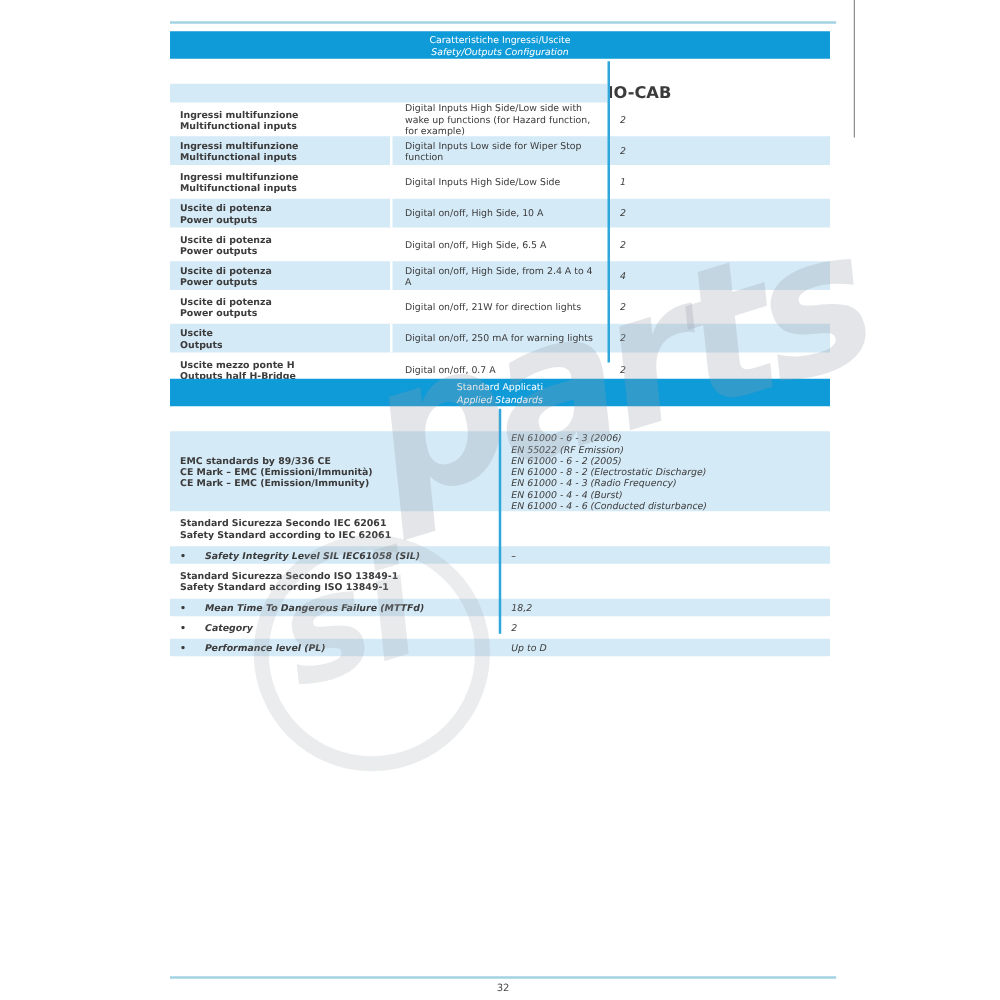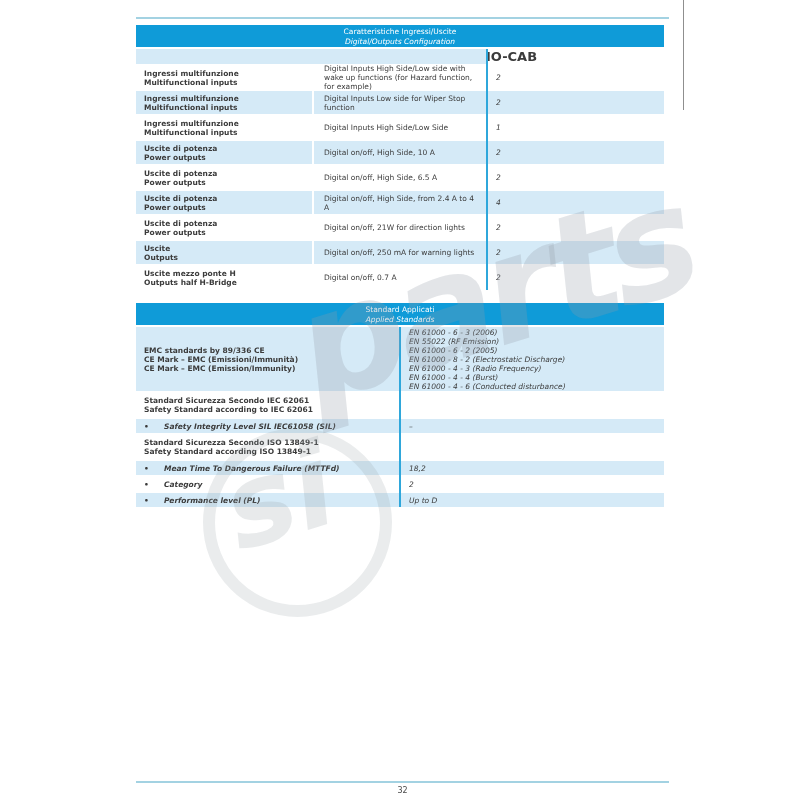--- a/index.html
+++ b/index.html
@@ -9,21 +9,21 @@
   }
   .rule{position:absolute;height:2px;background:#a3d2e2;}
   .rule-top{left:136px;top:17px;width:533px;}
   .rule-bottom{left:136px;top:781px;width:533px;}
   .scan-line{position:absolute;left:683px;top:0;width:1px;height:110px;background:#8f8f8f;}
   .page-num{position:absolute;left:136px;top:786px;width:533px;text-align:center;font-size:8px;color:#4a4a4a;}
 
   
   .tbl{position:absolute;left:136px;width:528px;}
   .tbl-head{height:22px;background:#0f9bd8;color:#ffffff;text-align:center;
-    font-size:7.5px;line-height:10px;padding-top:2px;box-sizing:border-box;margin-bottom:2px;}
+    font-size:7.5px;line-height:10px;padding-top:2px;box-sizing:border-box;margin-bottom:20px;}
   .tbl-head .en{font-style:italic;}
   .bg-b{background:#d5eaf7;}
   .bg-w{background:#ffffff;}
 
   
   #table1{top:25px;}
   .t1colhead{height:15px;margin-bottom:2px;display:flex;}
   .t1colhead .chl{width:350px;background:#d5eaf7;}
   .t1colhead .chr{width:176px;background:#ffffff;font-size:13px;font-weight:bold;
     display:flex;align-items:center;}
@@ -65,21 +65,21 @@
 </style>
 </head>
 <body>
 
 <div class="rule rule-top"></div>
 <div class="scan-line"></div>
 
 <div class="tbl" id="table1" style="position:absolute;">
   <div class="tbl-head">
     <div class="it">Caratteristiche Ingressi/Uscite</div>
-    <div class="en">Digital/Outputs Configuration</div>
+    <div class="en">Safety/Outputs Configuration</div>
   </div>
   <div class="t1colhead">
     <div class="chl"></div>
     <div class="chr">IO-CAB</div>
   </div>
 
   <div class="t1row bg-w">
     <div class="c1">
       <div class="l-it">Ingressi multifunzione</div>
       <div class="l-en">Multifunctional inputs</div>

